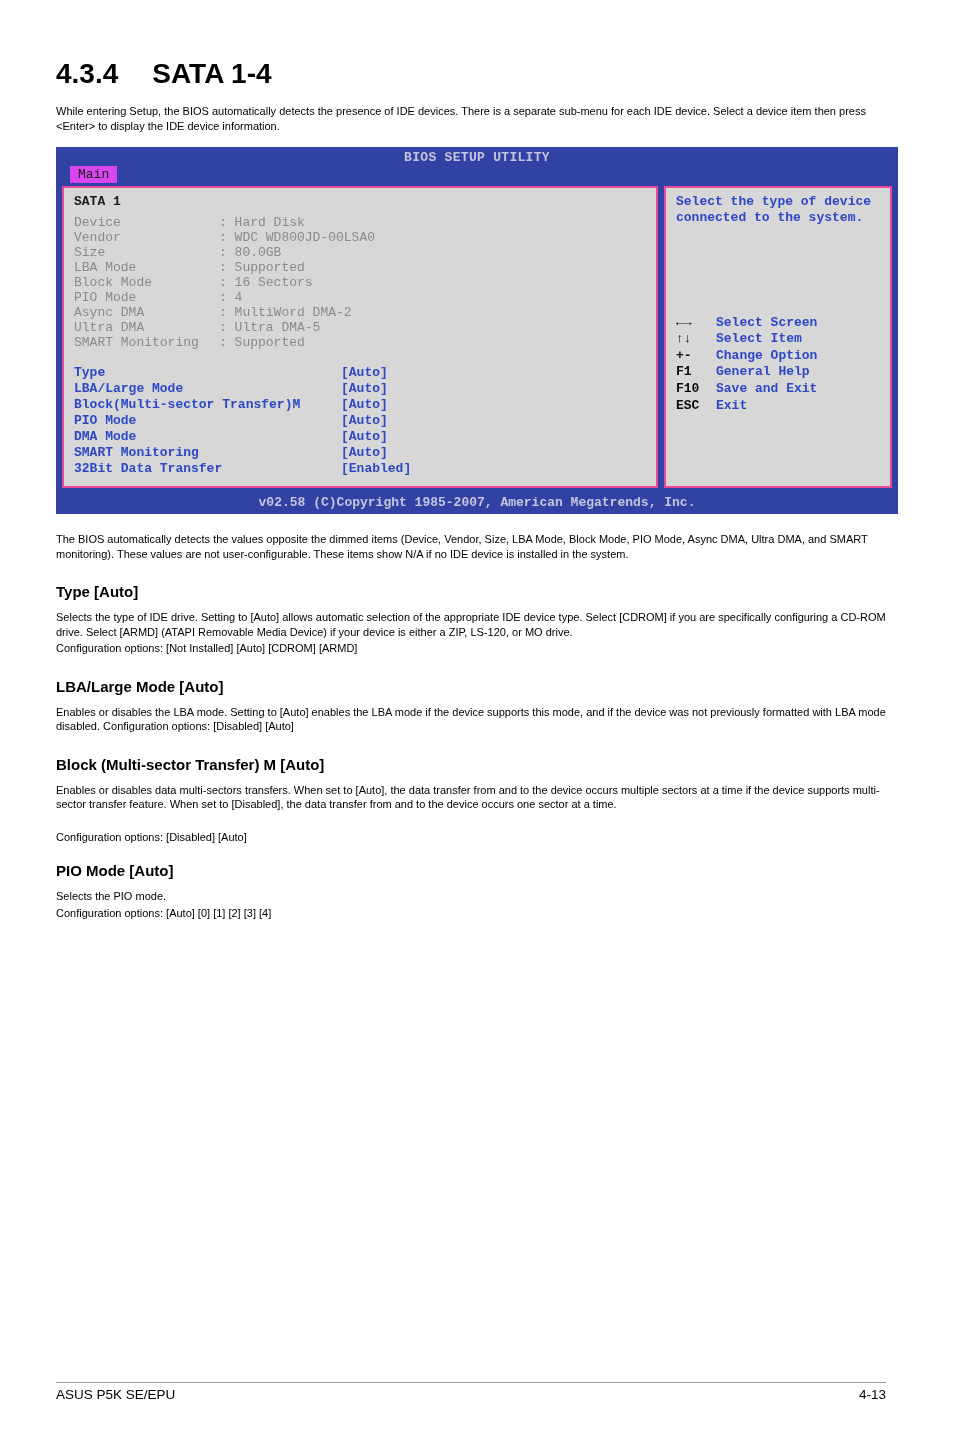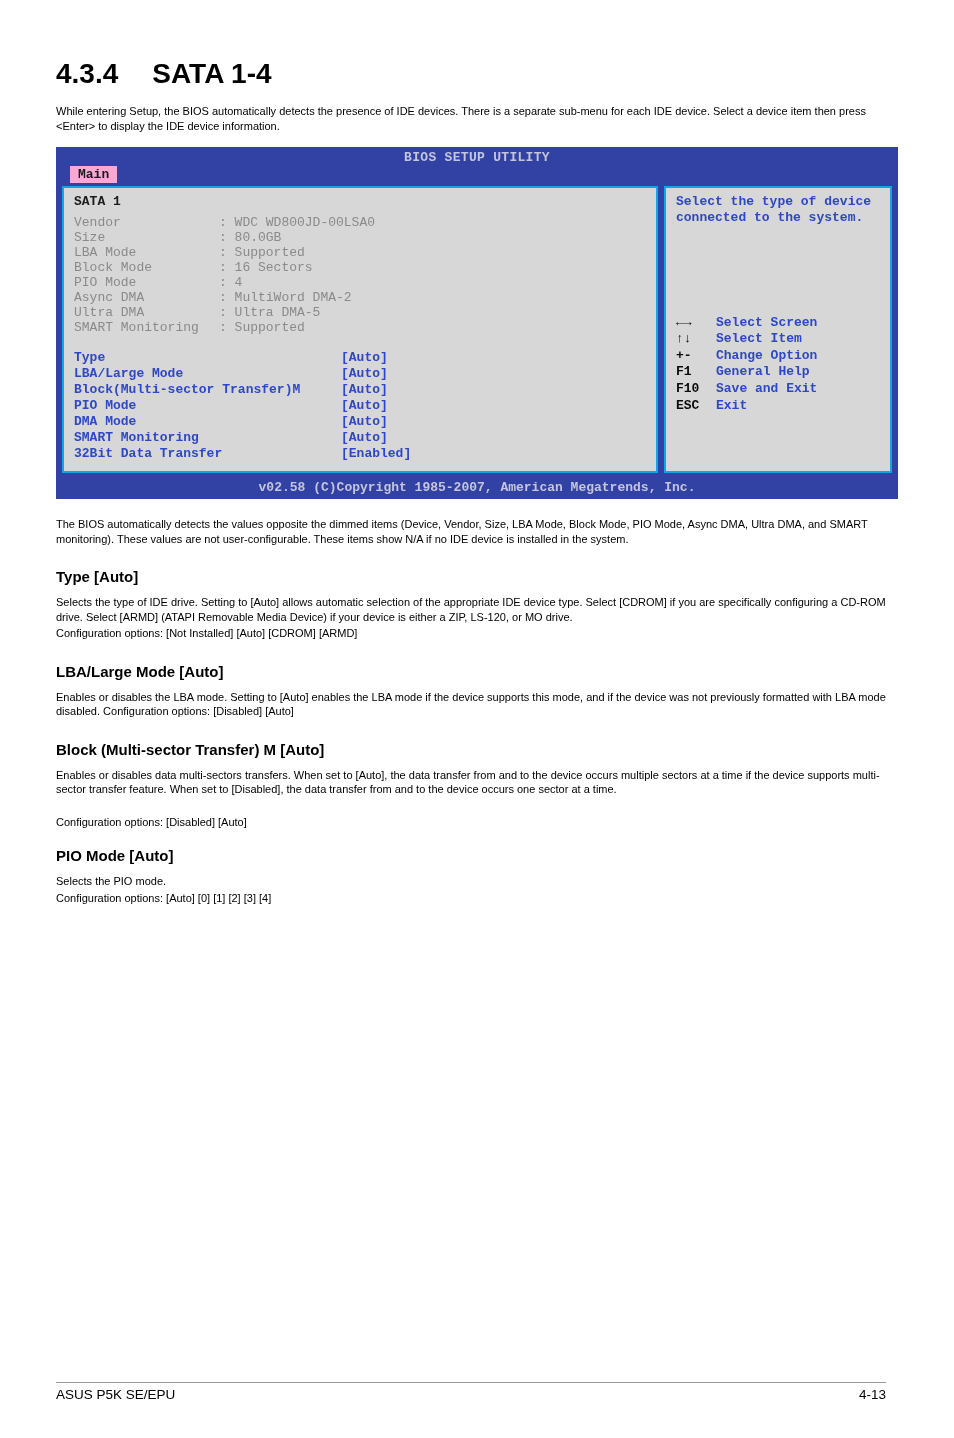--- a/index.html
+++ b/index.html
@@ -43,34 +43,34 @@
     color: #c5c5de;
     text-align: center;
     font-weight: bold;
     padding: 3px 0 1px;
     letter-spacing: .3px;
   }
   .bios-tabbar {
     padding: 0 0 3px 14px;
   }
   .bios-tab {
-    background: #f9a8d4;
+    background: #d946ef;
     color: #1b1b1b;
     padding: 1px 8px;
     display: inline-block;
-    font-weight: bold;
+    font-weight: normal;
   }
   .bios-body {
     display: flex;
     padding: 0 6px 6px 6px;
     gap: 6px;
   }
   .panel {
     background: #d7d7d7;
-    border: 2px solid #0ea5e9;
+    border: 2px solid #ec4899;
     padding: 6px 10px 10px 10px;
   }
   .panel.left { flex: 1 1 auto; }
   .panel.right { width: 228px; color:#2d47c7; font-weight:bold; }
   .panel .hdr {
     color: #1b1b1b;
     font-weight: bold;
     margin-bottom: 6px;
   }
   .dim-row { color: #8a8a8a; display:flex; }
@@ -112,20 +112,24 @@
 
 <div class="bios">
   <div class="bios-title">BIOS SETUP UTILITY</div>
   <div class="bios-tabbar">
     <span class="bios-tab">Main</span>
   </div>
   <div class="bios-body">
     <div class="panel left">
       <div class="hdr">SATA 1</div>
       <div class="dim-row">
+          <span class="lbl">Device</span>
+          <span>: Hard Disk</span>
+        </div>
+      <div class="dim-row">
           <span class="lbl">Vendor</span>
           <span>: WDC WD800JD-00LSA0</span>
         </div>
       <div class="dim-row">
           <span class="lbl">Size</span>
           <span>: 80.0GB</span>
         </div>
       <div class="dim-row">
           <span class="lbl">LBA Mode</span>
           <span>: Supported</span>

